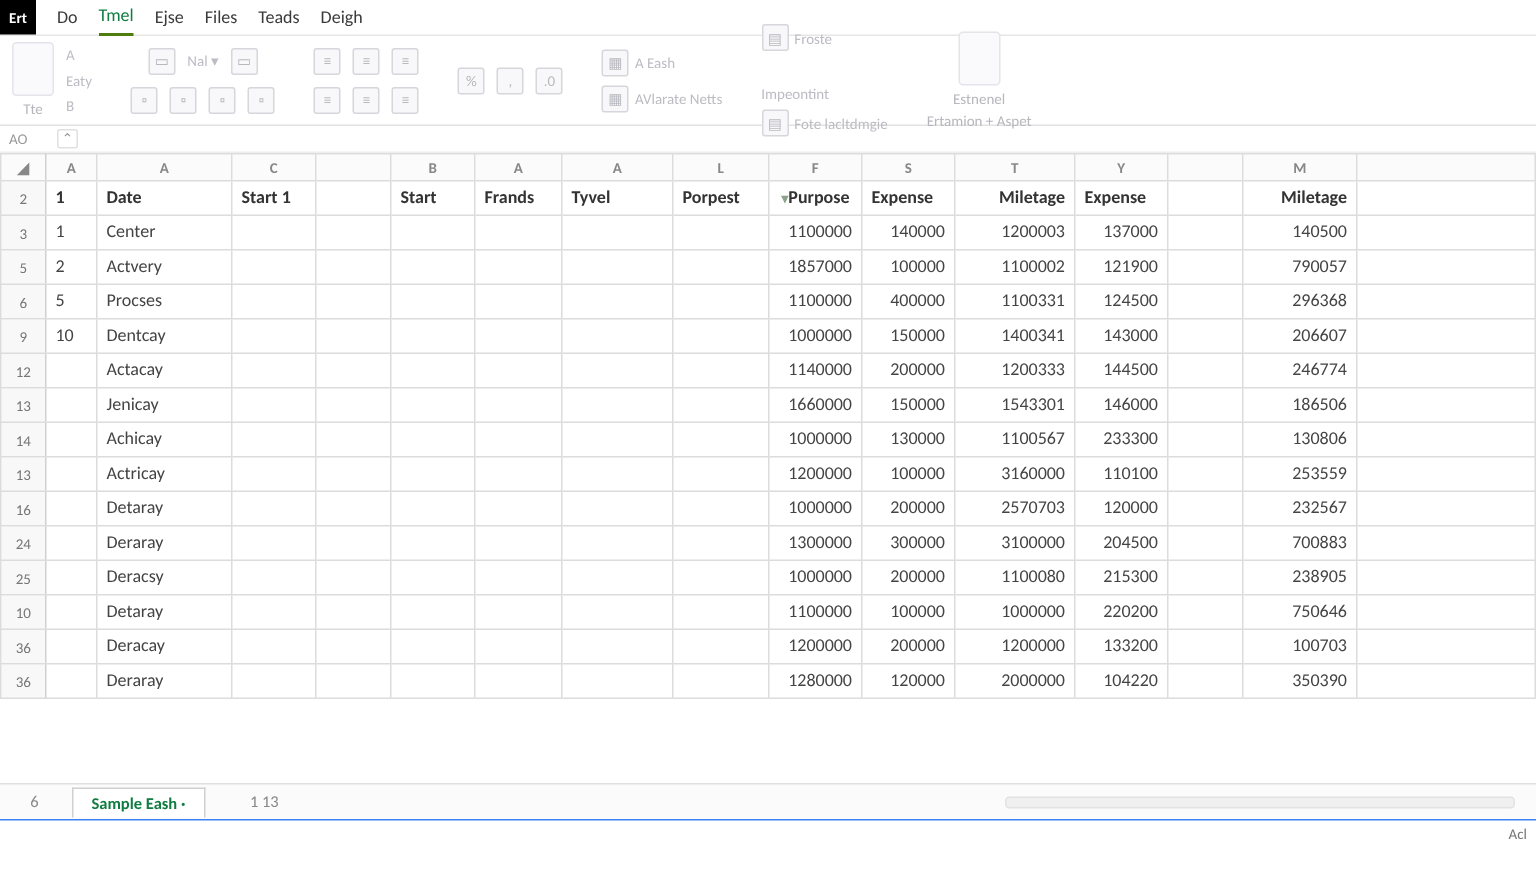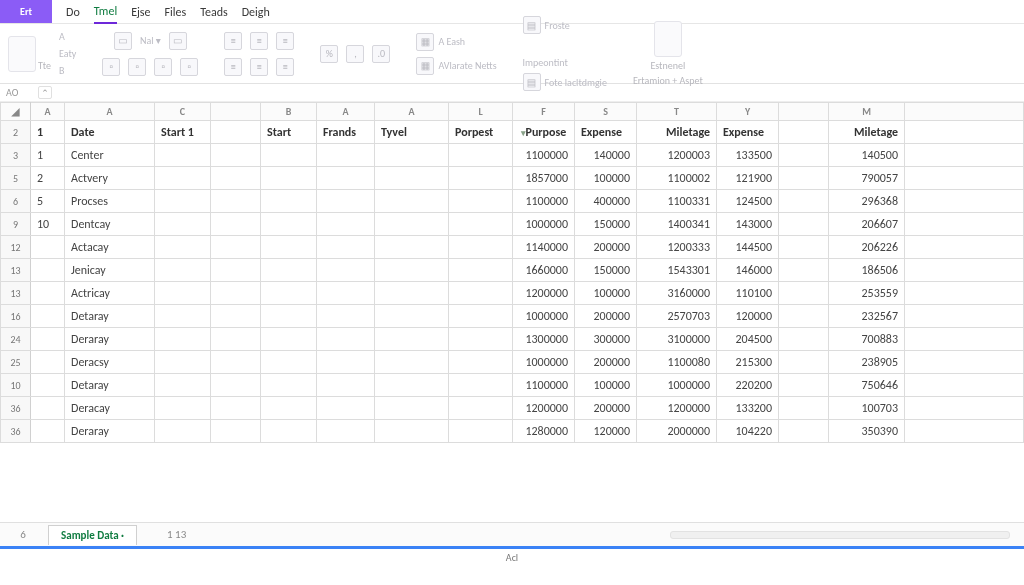--- a/index.html
+++ b/index.html
@@ -1,23 +1,23 @@
 <!DOCTYPE html>
 <html><head>
   <meta charset="utf-8">
   <style>
     * { margin: 0; padding: 0; box-sizing: border-box; font-family: "Segoe UI", Calibri, Arial, sans-serif; }
     body { width: 1024px; height: 585px; overflow: hidden; background: #fff; font-size: 12px; color: #444; }
 
     
     .top { display: flex; align-items: stretch; border-bottom: 1px solid #e6e6e6; height: 24px; }
-    .app-icon { width: 52px; background: #8b5cf6; color: #fff; display: flex; align-items: center; justify-content: center; font-size: 10px; font-weight: 700; }
+    .app-icon { width: 24px; background: #000000; color: #fff; display: flex; align-items: center; justify-content: center; font-size: 10px; font-weight: 700; }
     .menu { display: flex; align-items: center; gap: 14px; padding: 0 14px; }
     .menu span { color: #3a3a3a; font-size: 12px; padding: 4px 0; cursor: pointer; }
-    .menu span.active { border-bottom: 2px solid #6d28d9; color: #107c41; }
+    .menu span.active { border-bottom: 2px solid #4d7c0f; color: #107c41; }
 
     
     .ribbon { height: 60px; border-bottom: 1px solid #e2e2e2; display: flex; align-items: center; gap: 26px; padding: 6px 8px; }
     .ribbon-group { display: flex; flex-direction: column; gap: 2px; align-items: center; color: #bfbfc5; font-size: 10px; }
     .ribbon-group-icons { display: flex; gap: 8px; align-items: center; }
     .rib-ico { width: 18px; height: 18px; border: 1px solid #d6d6dc; border-radius: 2px; background: #f8f8fb; display:inline-flex; align-items:center; justify-content:center; color:#b8b8bf; }
     .rib-big { width: 28px; height: 36px; border: 1px solid #e4e4ea; border-radius: 3px; background: #fafafc; }
     .rib-label { color: #b7b7bd; font-size: 10px; }
     .rib-faded { color: #bcbcc4; }
 
@@ -56,41 +56,41 @@
     .chev { font-size: 9px; color: #8aa38a; margin-left: 2px; }
 
     
     .tabs { position: relative; display: flex; align-items: center; height: 24px; border-top: 1px solid #e0e0e0; background: #fbfbfb; font-size: 11px; }
     .tabs .left { width: 46px; text-align: center; color: #888; }
     .tabs .sheet { padding: 3px 12px; border: 1px solid #d0d0d0; border-bottom: none; background: #fff; color: #107c41; font-weight: 600; margin-left: 2px; }
     .tabs .page { margin-left: 30px; color: #888; }
     .tabs .scroll { position: absolute; right: 14px; width: 340px; height: 8px; background: #f0f0f0; border: 1px solid #e2e2e2; border-radius: 3px; }
 
     
-    .status { height: 18px; border-top: 3px solid #3b82f6; font-size: 10px; color: #777; padding: 2px 6px; display:flex; justify-content:center; }
+    .status { height: 18px; border-top: 1px solid #3b82f6; font-size: 10px; color: #777; padding: 2px 6px; display:flex; justify-content:flex-end; }
   </style>
 </head>
 <body>
 
 <div class="top">
   <div class="app-icon">Ert</div>
   <div class="menu">
     <span>Do</span>
     <span class="active">Tmel</span>
     <span>Ejse</span>
     <span>Files</span>
     <span>Teads</span>
     <span>Deigh</span>
   </div>
 </div>
 
 <div class="ribbon">
   <div class="ribbon-group">
     <div class="ribbon-group-icons">
-      <div style="display:flex;flex-direction:row;align-items:flex-end;gap:2px;">
+      <div style="display:flex;flex-direction:column;align-items:center;gap:2px;">
         <div class="rib-big"></div>
         <span class="rib-label">Tte</span>
       </div>
       <div style="display:flex;flex-direction:column;gap:4px;">
         <span class="rib-faded">A</span>
         <span class="rib-faded">Eaty</span>
         <span class="rib-faded">B</span>
       </div>
     </div>
   </div>
@@ -231,21 +231,21 @@
           <td class="txt">Center</td>
           <td></td>
           <td></td>
           <td></td>
           <td></td>
           <td></td>
           <td></td>
           <td class="num">1100000</td>
           <td class="num">140000</td>
           <td class="num">1200003</td>
-          <td class="num">133500</td>
+          <td class="num">137000</td>
           <td></td>
           <td class="num">140500</td>
           <td></td>
         </tr>
         <tr>
           <td class="rowhead">5</td>
           <td class="txt">2</td>
           <td class="txt">Actvery</td>
           <td></td>
           <td></td>
@@ -305,21 +305,21 @@
           <td></td>
           <td></td>
           <td></td>
           <td></td>
           <td></td>
           <td class="num">1140000</td>
           <td class="num">200000</td>
           <td class="num">1200333</td>
           <td class="num">144500</td>
           <td></td>
-          <td class="num">206226</td>
+          <td class="num">246774</td>
           <td></td>
         </tr>
         <tr>
           <td class="rowhead">13</td>
           <td class="txt"></td>
           <td class="txt">Jenicay</td>
           <td></td>
           <td></td>
           <td></td>
           <td></td>
@@ -327,20 +327,38 @@
           <td></td>
           <td class="num">1660000</td>
           <td class="num">150000</td>
           <td class="num">1543301</td>
           <td class="num">146000</td>
           <td></td>
           <td class="num">186506</td>
           <td></td>
         </tr>
         <tr>
+          <td class="rowhead">14</td>
+          <td class="txt"></td>
+          <td class="txt">Achicay</td>
+          <td></td>
+          <td></td>
+          <td></td>
+          <td></td>
+          <td></td>
+          <td></td>
+          <td class="num">1000000</td>
+          <td class="num">130000</td>
+          <td class="num">1100567</td>
+          <td class="num">233300</td>
+          <td></td>
+          <td class="num">130806</td>
+          <td></td>
+        </tr>
+        <tr>
           <td class="rowhead">13</td>
           <td class="txt"></td>
           <td class="txt">Actricay</td>
           <td></td>
           <td></td>
           <td></td>
           <td></td>
           <td></td>
           <td></td>
           <td class="num">1200000</td>
@@ -458,21 +476,21 @@
           <td></td>
           <td class="num">350390</td>
           <td></td>
         </tr>
       </tbody>
   </table>
 </div>
 
 <div class="tabs">
   <span class="left">6</span>
-  <span class="sheet"><span>Sample Data</span> ·</span>
+  <span class="sheet"><span>Sample Eash</span> ·</span>
   <span class="page">1 13</span>
   <div class="scroll"></div>
 </div>
 
 <div class="status">
   <span>Acl</span>
   <span></span>
 </div>
 
 </body></html>

